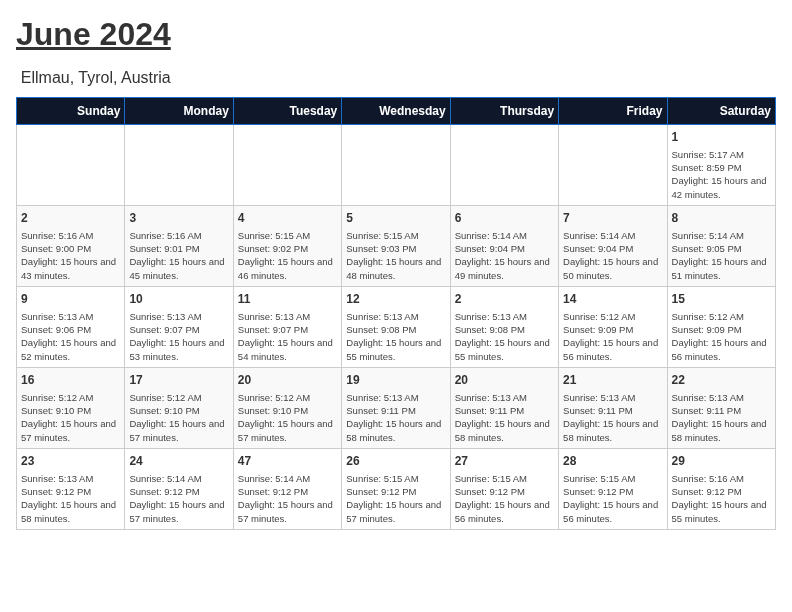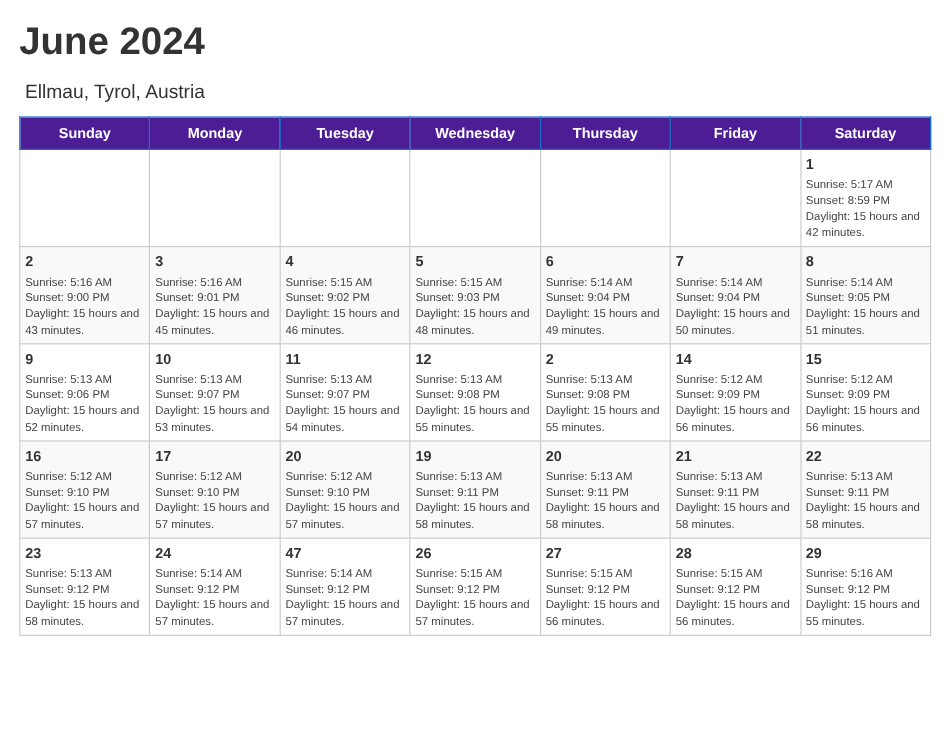--- a/index.html
+++ b/index.html
@@ -25,40 +25,41 @@
       width: 36px;
       height: 28px;
     }
     .title-block {
       text-align: right;
     }
     .title-block h1 {
       font-size: 32px;
       font-weight: bold;
       color: #333;
+      text-decoration: underline;
     }
     .title-block h2 {
       font-size: 16px;
       font-weight: normal;
       color: #333;
       margin-top: 16px;
     }
     table {
       width: 100%;
       border-collapse: collapse;
       font-size: 10px;
     }
     thead tr th {
-      background: #4c1d95;
+      background: #0f172a;
       color: #fff;
       font-weight: bold;
       font-size: 12px;
       padding: 6px 4px;
       border: 1px solid #1a6dcc;
-      text-align: center;
+      text-align: right;
     }
     tbody tr td {
       border: 1px solid #ccc;
       vertical-align: top;
       padding: 4px;
       width: calc(100% / 7);
       min-height: 70px;
       color: #333;
       line-height: 1.4;
     }

